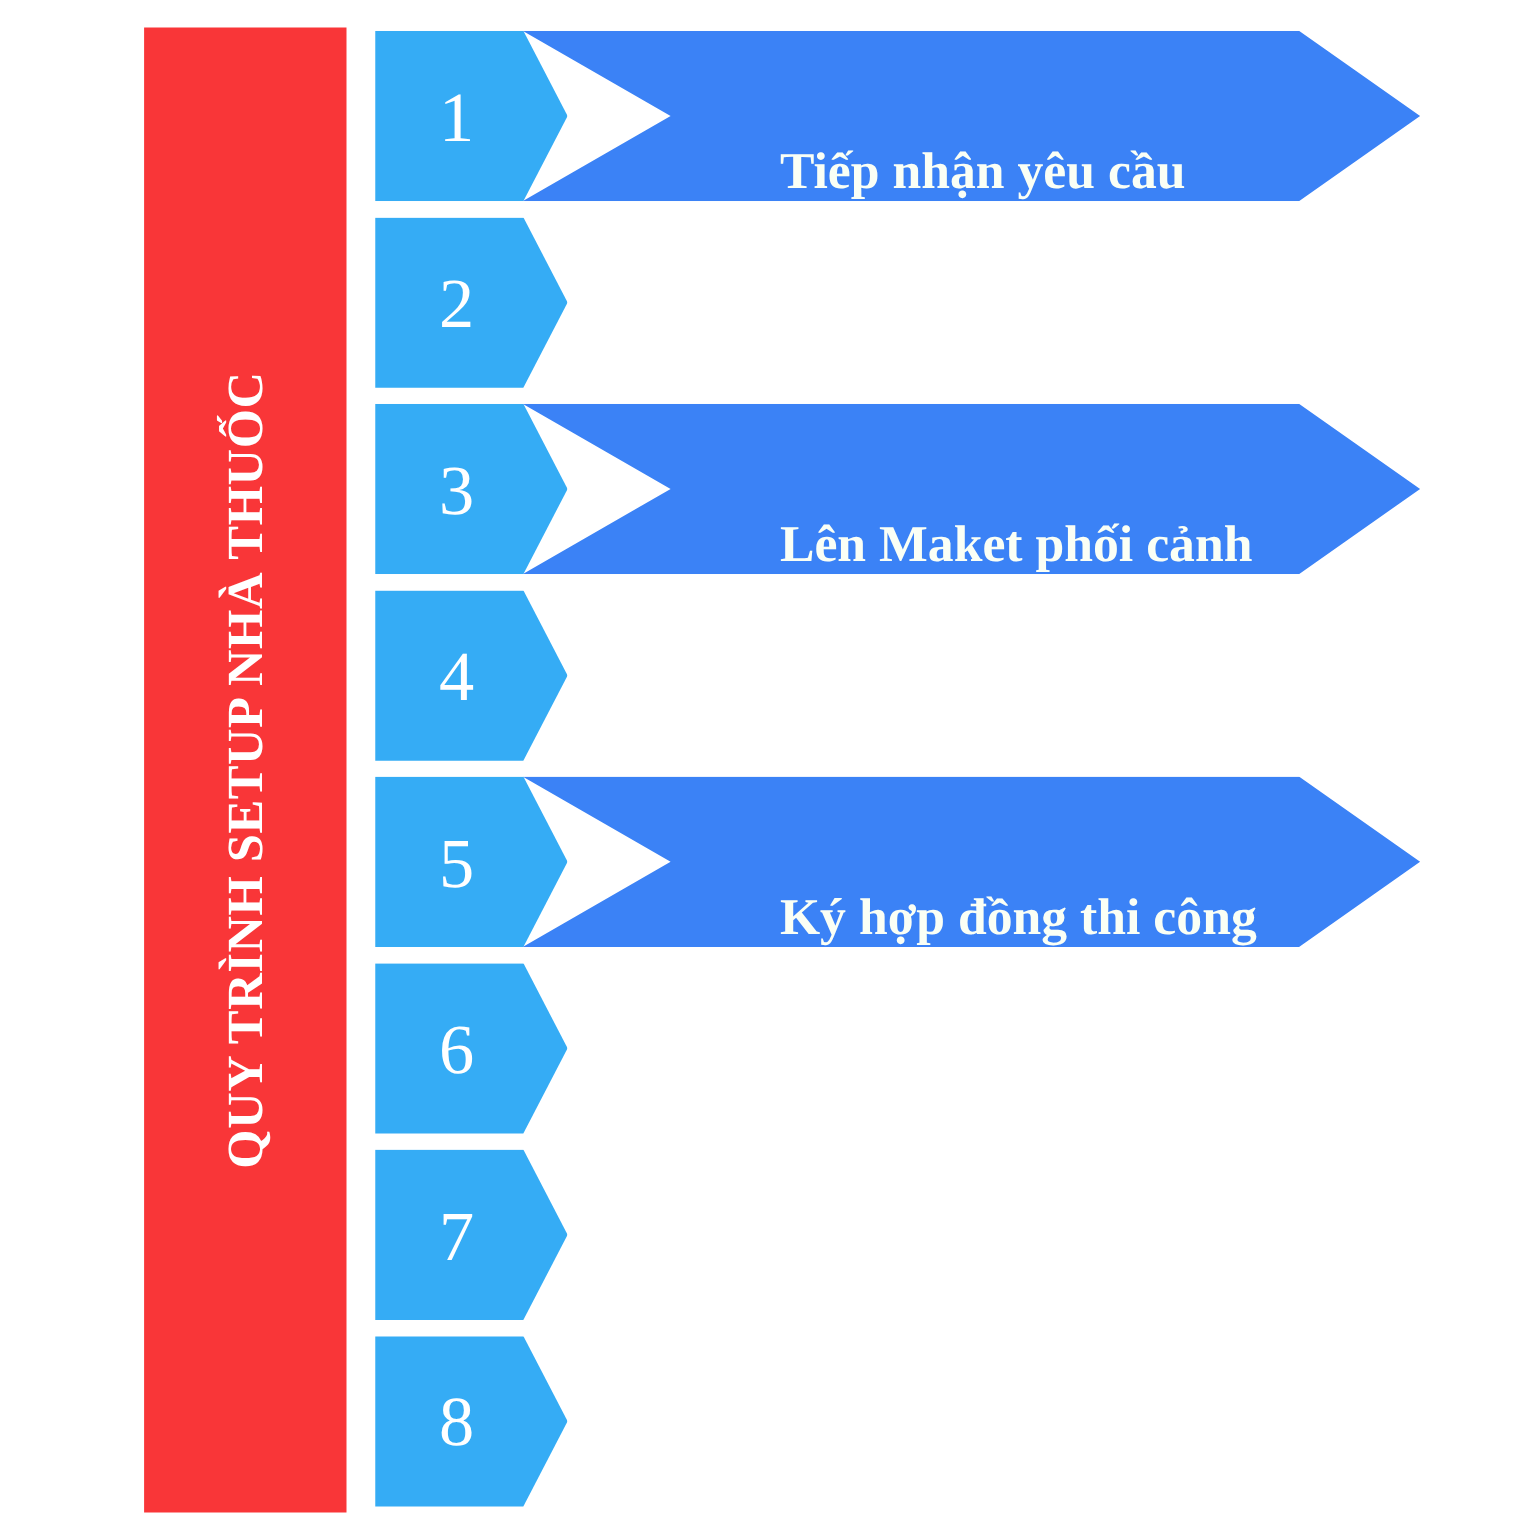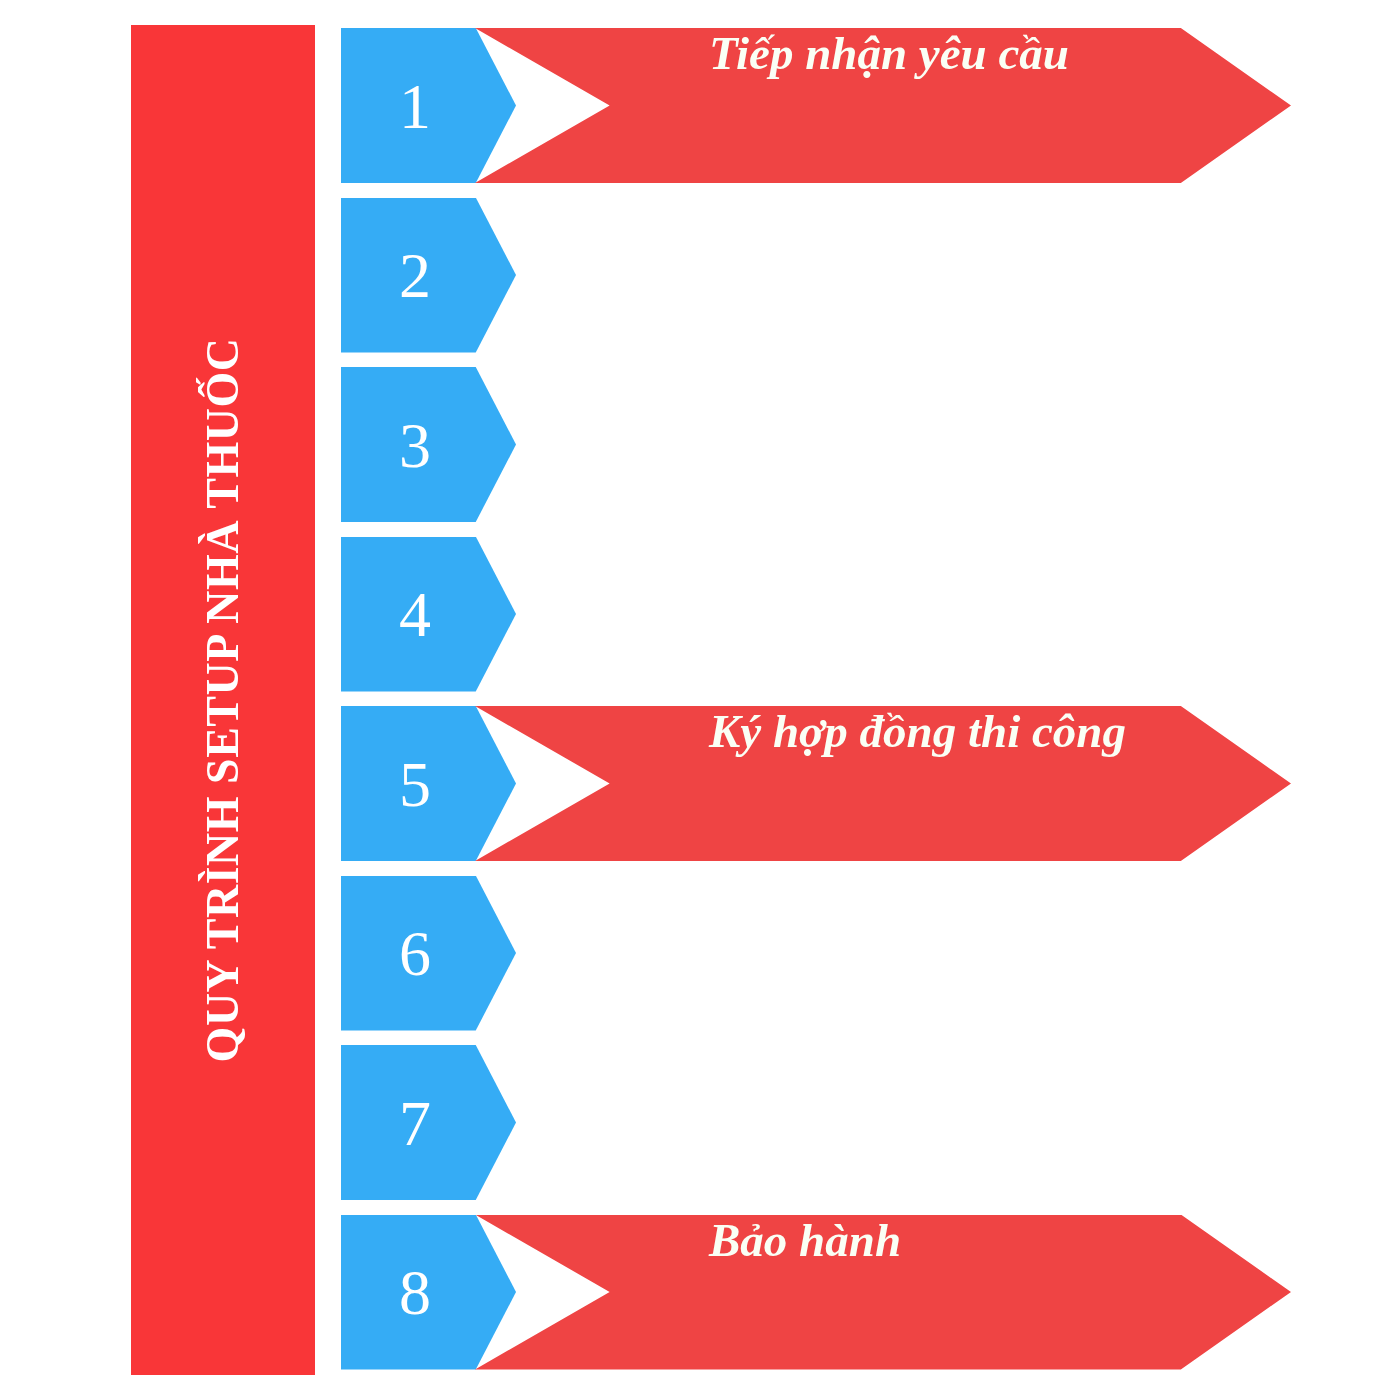--- a/index.html
+++ b/index.html
@@ -85,26 +85,25 @@
     margin-top: 2px;
   }
 
   
   .step-label-shape {
     position: absolute;
     left: 134px;
     top: 0;
     width: 816px;
     height: 155px;
-    background: #ef4444;
+    background: #3b82f6;
     -webkit-clip-path: polygon(0 0, 86.5% 0, 100% 50%, 86.5% 100%, 0 100%, 16.5% 50%);
     clip-path: polygon(0 0, 86.5% 0, 100% 50%, 86.5% 100%, 0 100%, 16.5% 50%);
     display: flex;
-    align-items: flex-start;
-    font-style: italic;
+    align-items: flex-end;
   }
   .step-label {
     color: #FAFFF5;
     font-family: "Liberation Serif", "DejaVu Serif", serif;
     font-weight: bold;
     font-size: 47px;
     line-height: 1.1;
     margin-left: 234px;
     white-space: nowrap;
   }
@@ -129,20 +128,23 @@
       </div>
       <div class="step-row" style="top: 169.5px;">
         <div class="step-num-shape">
           <span class="step-num">2</span>
         </div>
       </div>
       <div class="step-row" style="top: 339px;">
         <div class="step-num-shape">
           <span class="step-num">3</span>
         </div>
+        <div class="step-label-shape">
+          <span class="step-label">Lên Maket phối cảnh</span>
+        </div>
       </div>
       <div class="step-row" style="top: 508.5px;">
         <div class="step-num-shape">
           <span class="step-num">4</span>
         </div>
       </div>
       <div class="step-row" style="top: 678px;">
         <div class="step-num-shape">
           <span class="step-num">5</span>
         </div>
@@ -157,19 +159,16 @@
       </div>
       <div class="step-row" style="top: 1017px;">
         <div class="step-num-shape">
           <span class="step-num">7</span>
         </div>
       </div>
       <div class="step-row" style="top: 1186.5px;">
         <div class="step-num-shape">
           <span class="step-num">8</span>
         </div>
-        <div class="step-label-shape">
-          <span class="step-label">Bảo hành</span>
-        </div>
       </div>
     </div>
 
 </div>
 
 </body></html>

